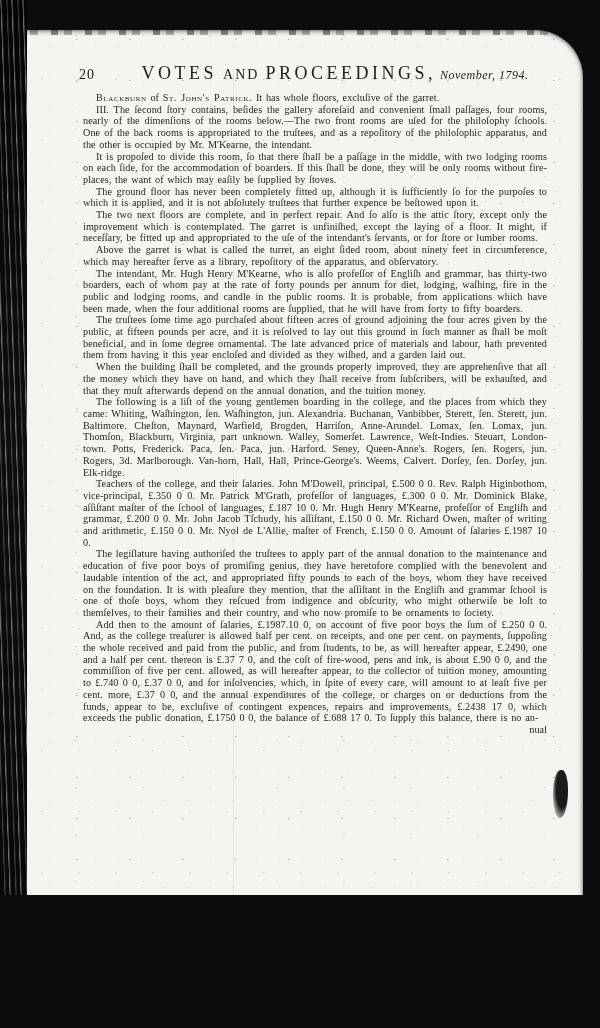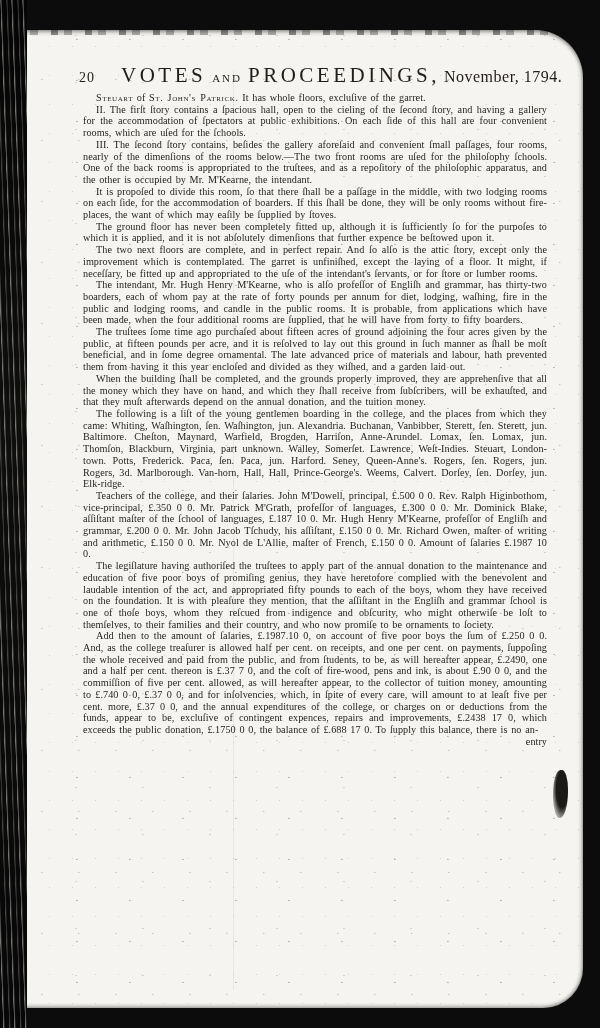--- a/index.html
+++ b/index.html
@@ -7,21 +7,21 @@
     padding: 0;
     width: 600px;
     height: 1028px;
     background: #0c0c0c;
     overflow: hidden;
     font-family: "Liberation Serif", "DejaVu Serif", serif;
   }
   .scan {
     position: relative;
     width: 600px;
-    height: 1028px;
+    height: 895px;
     background: #0c0c0c;
     overflow: hidden;
   }
   
   .page {
     position: absolute;
     left: 17px;
     top: 30px;
     width: 566px;
     height: 978px;
@@ -83,23 +83,23 @@
     display: flex;
     align-items: baseline;
     color: #211d19;
   }
   .pagenum {
     font-size: 14px;
     letter-spacing: 1px;
     margin-right: 26px;
   }
   .title { flex: 1; text-align: center; white-space: nowrap; }
-  .t-caps { font-size: 21px; letter-spacing: 3.5px; }
-  .t-and  { font-size: 11px; letter-spacing: 2px; padding: 0 2px; }
-  .t-date { font-size: 16px; letter-spacing: .5px; }
+  .t-caps { font-size: 18px; letter-spacing: 3.5px; }
+  .t-and  { font-size: 14px; letter-spacing: 2px; padding: 0 2px; }
+  .t-date { font-size: 12px; letter-spacing: .5px; font-style: italic; }
   
   .content {
     position: absolute;
     left: 66px; top: 62px;
     width: 464px;
     color: #221f1b;
     font-size: 10.2px;
     line-height: 11.7px;
     text-align: justify;
     word-spacing: 1.1px;
@@ -119,34 +119,34 @@
 
     <div class="header">
       <span class="pagenum">20</span>
       <span class="title"><span class="t-caps">VOTES</span>
         <span class="t-and">AND</span>
         <span class="t-caps">PROCEEDINGS,</span>
         <span class="t-date">November, 1794.</span></span>
     </div>
 
     <div class="content">
-      <p><span class="sc">Steuart</span><span> of </span><span class="sc">St. John's Patrick.</span><span>  It has whole floors, excluſive of the garret.</span></p>
-      <p>II. The firſt ſtory contains a ſpacious hall, open to the cieling of the ſecond ſtory, and having a gallery for the accommodation of ſpectators at public exhibitions.  On each ſide of this hall are four convenient rooms, which are uſed for the ſchools.</p>
+      <p><span class="sc">Blackburn</span><span> of </span><span class="sc">St. John's Patrick.</span><span>  It has whole floors, excluſive of the garret.</span></p>
       <p>III. The ſecond ſtory contains, beſides the gallery aforeſaid and convenient ſmall paſſages, four rooms, nearly of the dimenſions of the rooms below.—The two front rooms are uſed for the philoſophy ſchools.  One of the back rooms is appropriated to the truſtees, and as a repoſitory of the philoſophic apparatus, and the other is occupied by Mr. M'Kearne, the intendant.</p>
       <p>It is propoſed to divide this room, ſo that there ſhall be a paſſage in the middle, with two lodging rooms on each ſide, for the accommodation of boarders.  If this ſhall be done, they will be only rooms without fire-places, the want of which may eaſily be ſupplied by ſtoves.</p>
-      <p>The ground floor has never been completely fitted up, although it is ſufficiently ſo for the purpoſes to which it is applied, and it is not abſolutely dimenſions that further expence be beſtowed upon it.</p>
+      <p>The ground floor has never been completely fitted up, although it is ſufficiently ſo for the purpoſes to which it is applied, and it is not abſolutely truſtees that further expence be beſtowed upon it.</p>
       <p>The two next floors are complete, and in perfect repair.  And ſo alſo is the attic ſtory, except only the improvement which is contemplated.  The garret is unfiniſhed, except the laying of a floor.  It might, if neceſſary, be fitted up and appropriated to the uſe of the intendant's ſervants, or for ſtore or lumber rooms.</p>
+      <p>Above the garret is what is called the turret, an eight ſided room, about ninety feet in circumference, which may hereafter ſerve as a library, repoſitory of the apparatus, and obſervatory.</p>
       <p>The intendant, Mr. Hugh Henry M'Kearne, who is alſo profeſſor of Engliſh and grammar, has thirty-two boarders, each of whom pay at the rate of forty pounds per annum for diet, lodging, waſhing, fire in the public and lodging rooms, and candle in the public rooms.  It is probable, from applications which have been made, when the four additional rooms are ſupplied, that he will have from forty to fifty boarders.</p>
       <p>The truſtees ſome time ago purchaſed about fifteen acres of ground adjoining the four acres given by the public, at fifteen pounds per acre, and it is reſolved to lay out this ground in ſuch manner as ſhall be moſt beneficial, and in ſome degree ornamental.  The late advanced price of materials and labour, hath prevented them from having it this year encloſed and divided as they wiſhed, and a garden laid out.</p>
       <p>When the building ſhall be completed, and the grounds properly improved, they are apprehenſive that all the money which they have on hand, and which they ſhall receive from ſubſcribers, will be exhauſted, and that they muſt afterwards depend on the annual donation, and the tuition money.</p>
       <p>The following is a liſt of the young gentlemen boarding in the college, and the places from which they came:  Whiting, Waſhington, ſen. Waſhington, jun. Alexandria.  Buchanan, Vanbibber, Sterett, ſen. Sterett, jun. Baltimore.  Cheſton, Maynard, Warfield, Brogden, Harriſon, Anne-Arundel.  Lomax, ſen. Lomax, jun. Thomſon, Blackburn, Virginia, part unknown.  Walley, Somerſet.  Lawrence, Weſt-Indies.  Steuart, London-town.  Potts, Frederick.  Paca, ſen. Paca, jun. Harford.  Seney, Queen-Anne's.  Rogers, ſen. Rogers, jun. Rogers, 3d. Marlborough.  Van-horn, Hall, Hall, Prince-George's.  Weems, Calvert.  Dorſey, ſen. Dorſey, jun. Elk-ridge.</p>
       <p>Teachers of the college, and their ſalaries.  John M'Dowell, principal, £.500 0 0.  Rev. Ralph Higinbothom, vice-principal, £.350 0 0.  Mr. Patrick M'Grath, profeſſor of languages, £.300 0 0. Mr. Dominick Blake, aſſiſtant maſter of the ſchool of languages, £.187 10 0.  Mr. Hugh Henry M'Kearne, profeſſor of Engliſh and grammar, £.200 0 0.  Mr. John Jacob Tſchudy, his aſſiſtant, £.150 0 0.  Mr. Richard Owen, maſter of writing and arithmetic, £.150 0 0.  Mr. Nyol de L'Allie, maſter of French, £.150 0 0.  Amount of ſalaries £.1987 10 0.</p>
       <p>The legiſlature having authoriſed the truſtees to apply part of the annual donation to the maintenance and education of five poor boys of promiſing genius, they have heretofore complied with the benevolent and laudable intention of the act, and appropriated fifty pounds to each of the boys, whom they have received on the foundation.  It is with pleaſure they mention, that the aſſiſtant in the Engliſh and grammar ſchool is one of thoſe boys, whom they reſcued from indigence and obſcurity, who might otherwiſe be loſt to themſelves, to their families and their country, and who now promiſe to be ornaments to ſociety.</p>
       <p>Add then to the amount of ſalaries, £.1987.10 0, on account of five poor boys the ſum of £.250 0 0.  And, as the college treaſurer is allowed half per cent. on receipts, and one per cent. on payments, ſuppoſing the whole received and paid from the public, and from ſtudents, to be, as will hereafter appear, £.2490, one and a half per cent. thereon is £.37 7 0, and the coſt of fire-wood, pens and ink, is about £.90 0 0, and the commiſſion of five per cent. allowed, as will hereafter appear, to the collector of tuition money, amounting to £.740 0 0, £.37 0 0, and for inſolvencies, which, in ſpite of every care, will amount to at leaſt five per cent. more, £.37 0 0, and the annual expenditures of the college, or charges on or deductions from the funds, appear to be, excluſive of contingent expences, repairs and improvements, £.2438 17 0, which exceeds the public donation, £.1750 0 0, the balance of £.688 17 0.  To ſupply this balance, there is no an-</p>
-      <p class="catchword">entry</p>
+      <p class="catchword">nual</p>
     </div>
 
     <div class="smudge"></div>
   </div>
 
   <div class="edge-left"></div>
 
 </div>
 
 </body></html>

